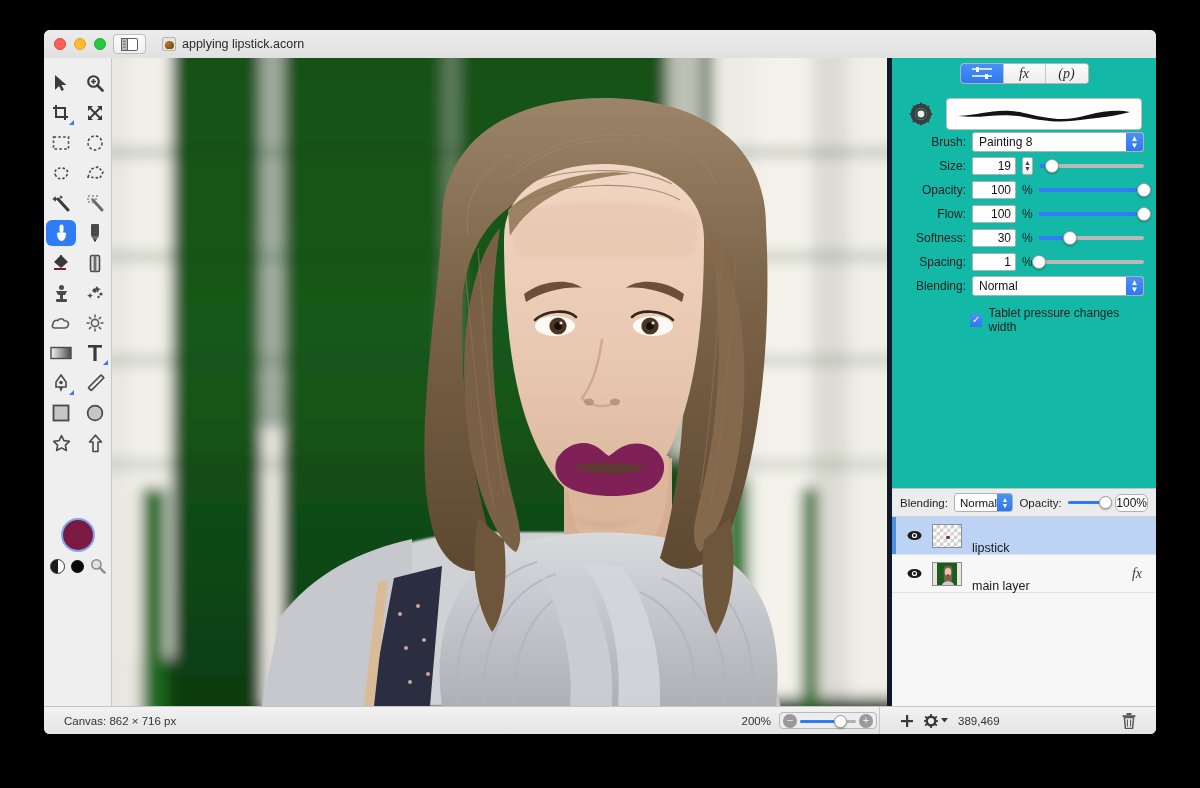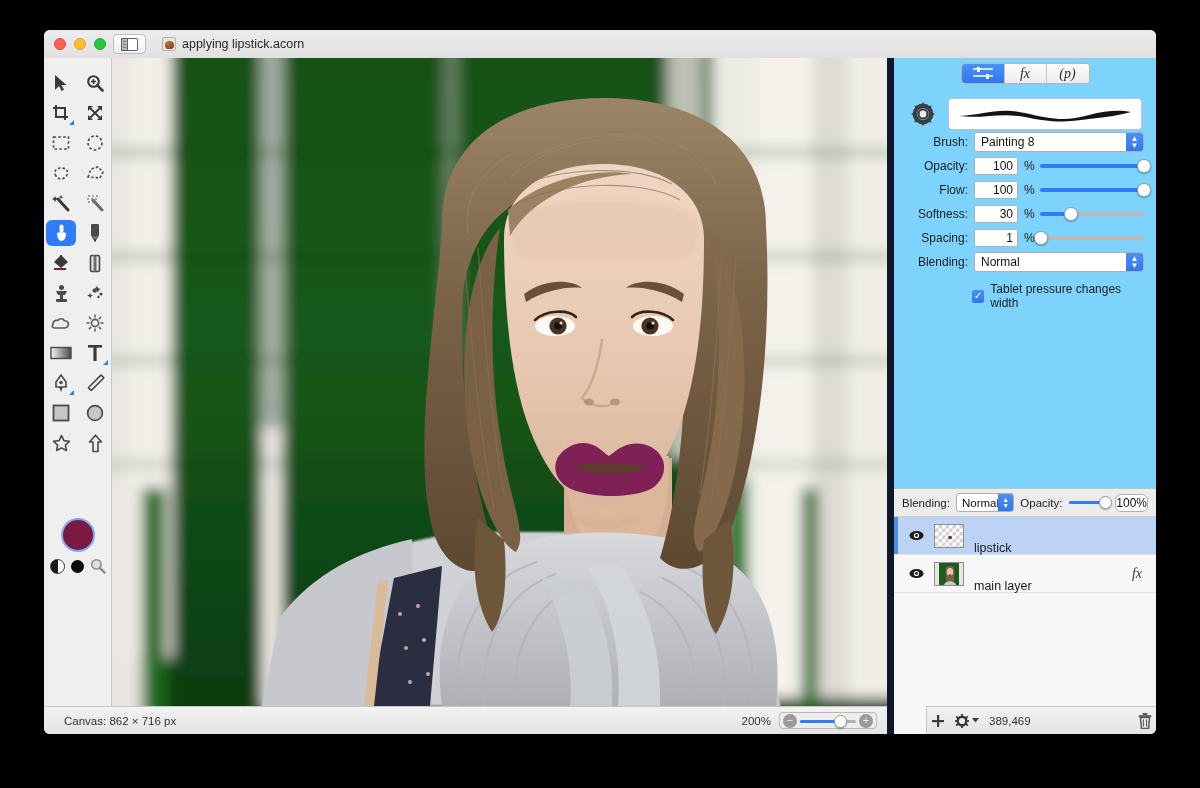--- a/index.html
+++ b/index.html
@@ -106,22 +106,22 @@
     width: 775px; height: 648px;
     background: #ffffff;
     overflow: hidden;
   }
   #photo { position: absolute; inset: 0; }
 
   
   #right-panel {
     position: absolute; right: 0; top: 28px;
     width: 269px; height: 676px;
-    background: #7dd3fc;
-    border-left: 7px solid #0f172a;
+    background: #14b8a6;
+    border-left: 5px solid #0f172a;
   }
 
   #seg-wrap { display: flex; justify-content: center; padding-top: 5px; }
   #segmented {
     display: flex; height: 21px;
     border: 1px solid #b4b4b4; border-radius: 4px;
     overflow: hidden; background: #f6f6f6;
     box-shadow: 0 1px 0 rgba(255,255,255,.7) inset;
   }
   .seg {
@@ -297,25 +297,25 @@
     display: flex; align-items: center; padding: 0 3px;
   }
   #zoom-slider-box .track { position: absolute; left: 20px; right: 20px; top: 7px; height: 3px; background: #b3b3b3; border-radius: 2px; }
   #zoom-slider-box .fill { position: absolute; left: 20px; width: 41px; top: 7px; height: 3px; background: #2f7cf6; border-radius: 2px; }
   #zoom-slider-box .knob { position: absolute; left: 54px; top: 2px; width: 13px; height: 13px; border-radius: 50%; background: #fff; border: .5px solid #9c9c9c; box-shadow: 0 1px 2px rgba(0,0,0,.3); }
   .zbtn { width: 14px; height: 14px; border-radius: 50%; background: #9a9a9a; display: flex; align-items: center; justify-content: center; color: #ededed; font-size: 11px; line-height: 11px; z-index: 2; }
   .zbtn.right { margin-left: auto; }
 
   #layers-bottom {
     position: absolute; right: 0; bottom: 0;
-    width: 230px; height: 28px;
+    width: 277px; height: 28px;
     background: linear-gradient(to bottom,#f2f2f2,#e4e4e4);
     border-top: 1px solid #c4c4c4;
     border-left: 1px solid #c8c8c8;
-    display: flex; align-items: center; gap: 10px; padding: 0 4px;
+    display: flex; align-items: center; gap: 10px; padding: 0 20px;
   }
   #mem-count { font-size: 11.5px; color: #333; }
   #trash { margin-left: auto; }
 </style>
 </head>
 <body>
 
 <div id="window">
 
   <div id="titlebar">
@@ -770,20 +770,30 @@
     </div>
 
     <div class="row">
       <span class="rlabel">Brush:</span>
       <div class="popup">
         <span>Painting 8</span>
         <span class="arrow">▲<br>▼</span>
       </div>
     </div>
 
+    <div class="row">
+      <span class="rlabel">Size:</span>
+      <div class="numbox">19</div>
+      <div class="stepper">▲<br>▼</div>
+      <div class="slider">
+        <div class="track"></div>
+        <div class="fill" style="width:12%"></div>
+        <div class="knob" style="left:12%"></div>
+      </div>
+    </div>
 
     <div class="row">
       <span class="rlabel">Opacity:</span>
       <div class="numbox">100</div>
       <span class="pct">%</span>
       <div class="slider">
         <div class="track"></div>
           <div class="fill" style="width:100%"></div>
         <div class="knob" style="left:100%"></div>
       </div>

